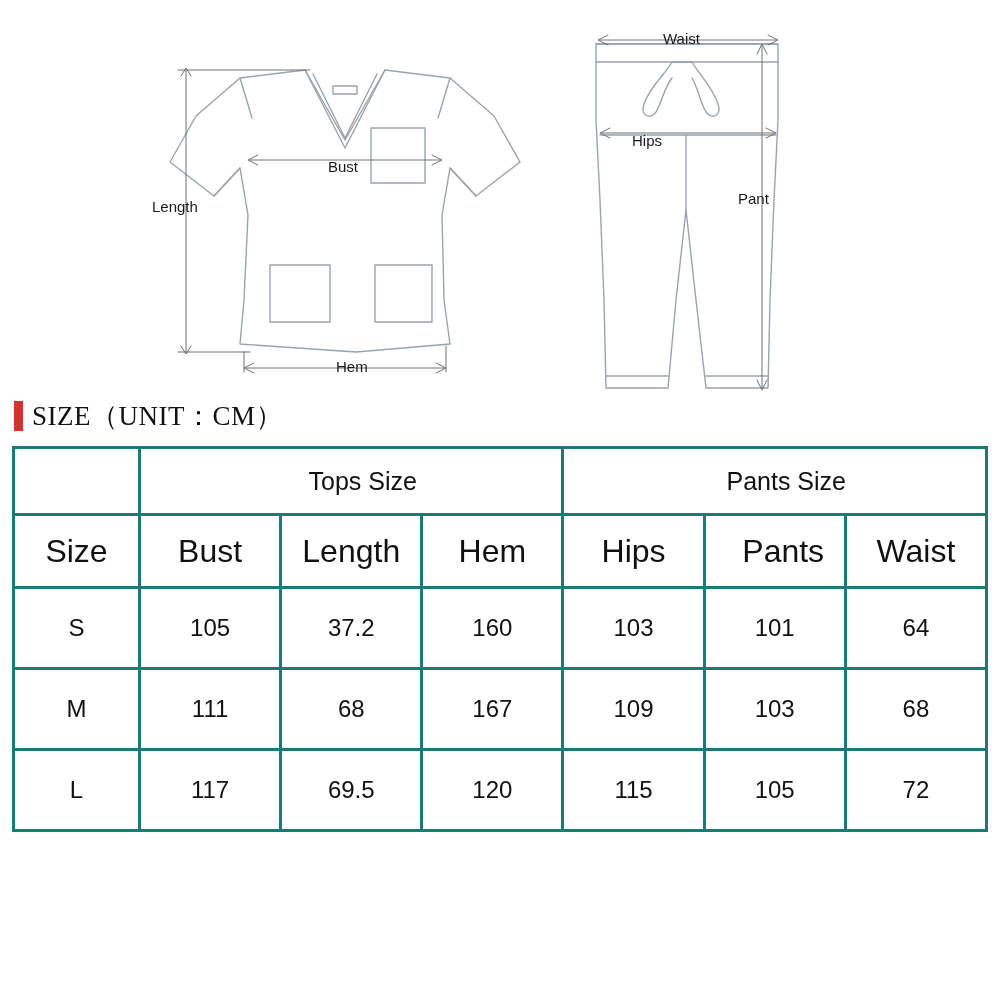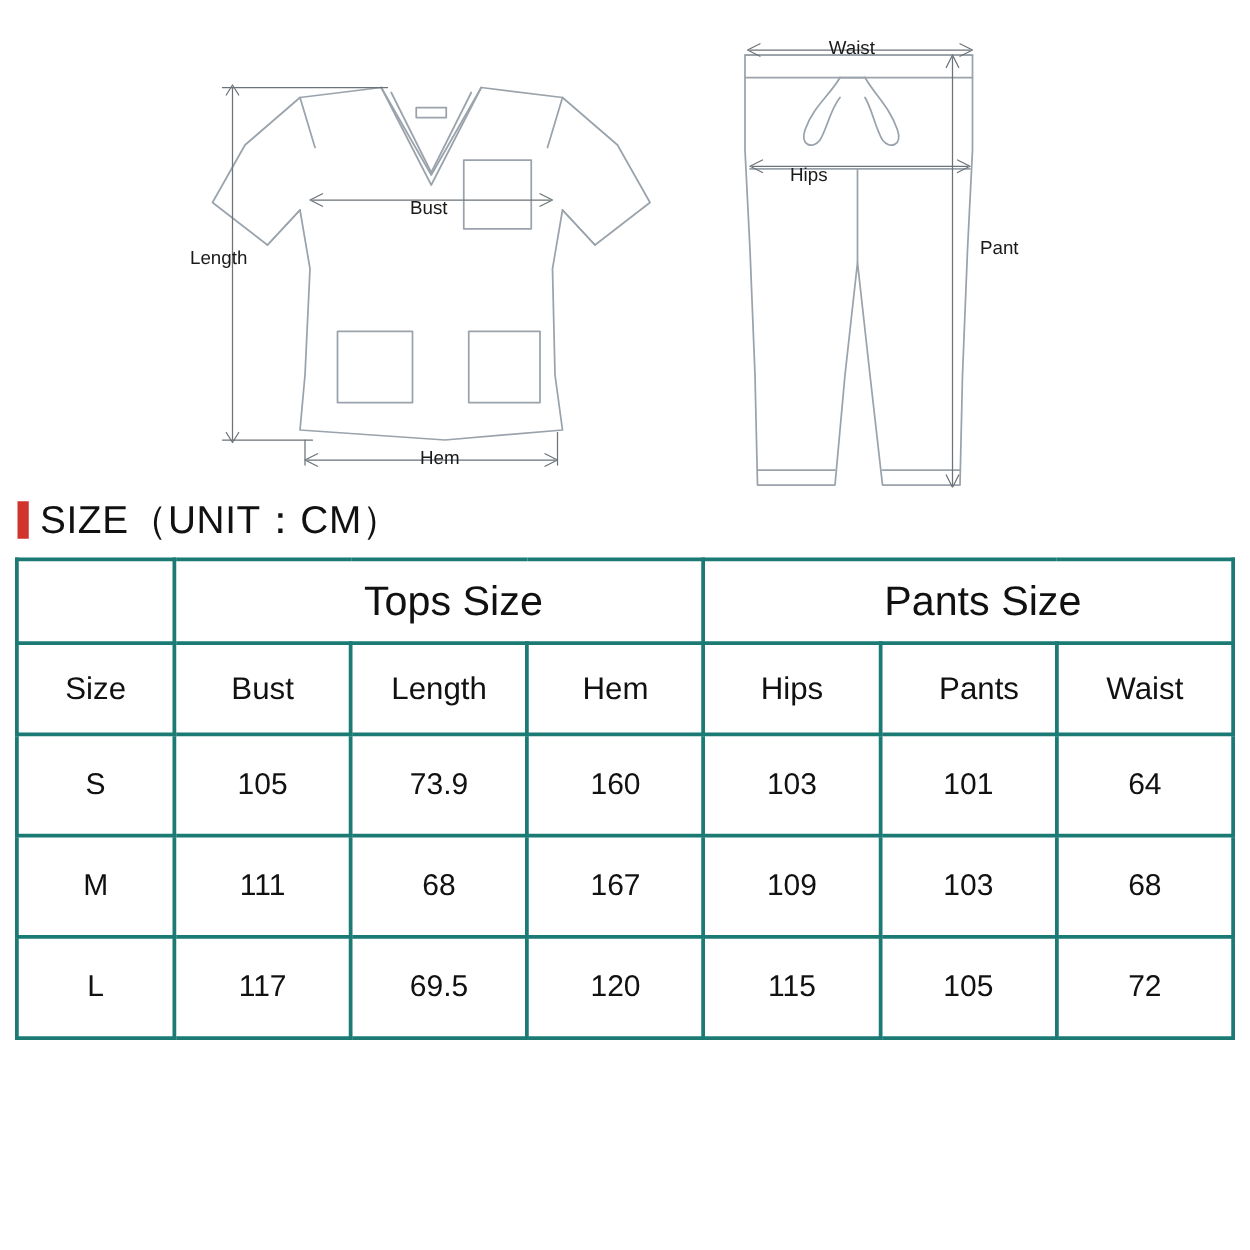--- a/index.html
+++ b/index.html
@@ -41,24 +41,24 @@
     align-items: center;
     height: 40px;
   }
   .size-bar {
     width: 9px;
     height: 30px;
     background: #d0342c;
     margin-right: 9px;
   }
   .size-text {
-    font-size: 31px;
+    font-size: 27px;
     letter-spacing: 0.5px;
     color: #111;
-    font-family: Liberation Sans, sans-serif;
+    font-family: Liberation Serif, serif;
   }
 
   
   .table-wrap {
     margin: 10px 12px 0 12px;
   }
   table.size-table {
     border-collapse: collapse;
     width: 976px;
     table-layout: fixed;
@@ -66,26 +66,26 @@
   table.size-table th,
   table.size-table td {
     border: 3px solid #1b7b74;
     text-align: center;
     font-weight: normal;
     font-family: "Liberation Sans", sans-serif;
     color: #111;
   }
   table.size-table .grouprow th {
     height: 62px;
-    font-size: 33px;
+    font-size: 25px;
     padding-left: 24px;
   }
   table.size-table .headrow th {
     height: 68px;
-    font-size: 25px;
+    font-size: 32px;
   }
   table.size-table tbody td {
     height: 76px;
     font-size: 24px;
   }
   .col-size   { width: 98px; }
   .col-bust   { width: 122px; }
   .col-length { width: 128px; }
   .col-hem    { width: 168px; }
   .col-hips   { width: 158px; }
@@ -167,21 +167,21 @@
       </g>
     </g>
   </svg>
 
   <div class="diag-label" style="left:152px; top:198px;">Length</div>
   <div class="diag-label" style="left:328px; top:158px;">Bust</div>
   <div class="diag-label" style="left:336px; top:358px;">Hem</div>
 
   <div class="diag-label" style="left:663px; top:30px;">Waist</div>
   <div class="diag-label" style="left:632px; top:132px;">Hips</div>
-  <div class="diag-label" style="left:784px; top:190px;">Pant</div>
+  <div class="diag-label" style="left:738px; top:190px;">Pant</div>
 </div>
 
 <div class="size-heading">
   <div class="size-bar"></div>
   <div class="size-text">SIZE（UNIT：CM）</div>
 </div>
 
 <div class="table-wrap">
   <table class="size-table">
     <thead>
@@ -197,21 +197,21 @@
         <th class="col-hem">Hem</th>
         <th class="col-hips">Hips</th>
         <th class="col-pants">Pants</th>
         <th class="col-waist">Waist</th>
       </tr>
     </thead>
     <tbody>
       <tr>
         <td>S</td>
         <td>105</td>
-        <td>73.9</td>
+        <td>37.2</td>
         <td>160</td>
         <td>103</td>
         <td>101</td>
         <td>64</td>
       </tr>
       <tr>
         <td>M</td>
         <td>111</td>
         <td>68</td>
         <td>167</td>

